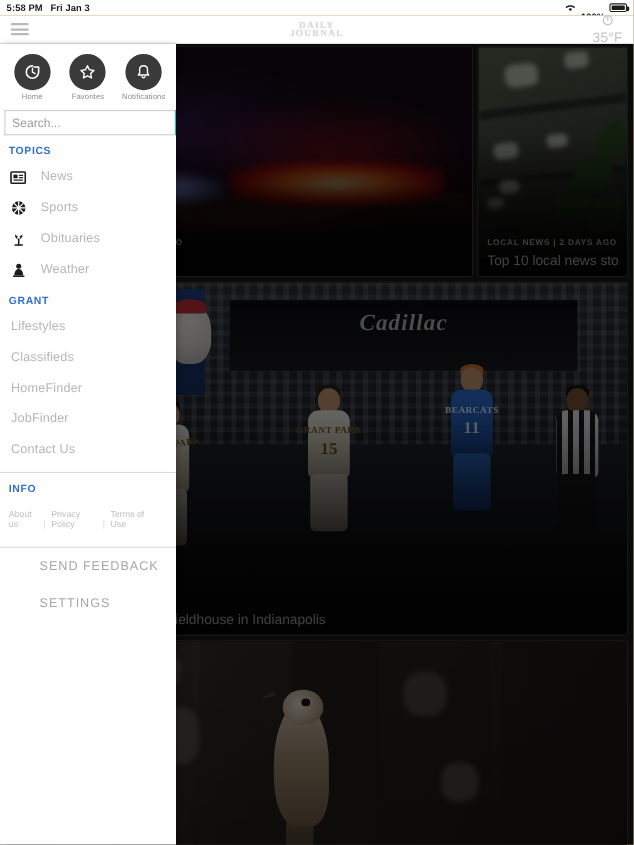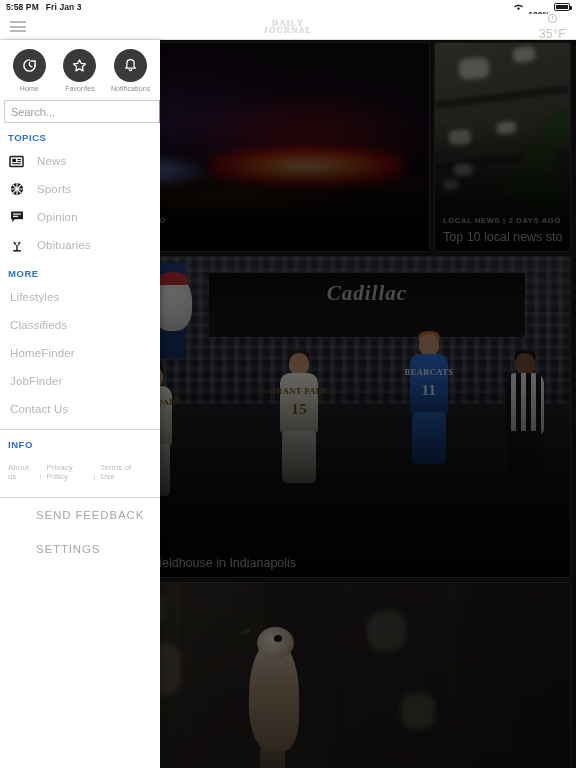--- a/index.html
+++ b/index.html
@@ -527,46 +527,46 @@
     <div class="navitem">
       <span class="ico">
         <svg width="14" height="14" viewBox="0 0 16 16">
           <circle cx="8" cy="8" r="7" fill="#1c1c1c"></circle>
           <path d="M1 8 H15 M8 1 V15 M3 3 C6 6 10 10 13 13 M13 3 C10 6 6 10 3 13" stroke="#fff" stroke-width="1.3" fill="none"></path>
         </svg>
       </span>
       <span class="lbl">Sports</span>
     </div>
 
-    <div class="navitem">
-      <span class="ico">
-        <svg width="14" height="14" viewBox="0 0 16 16">
-          <path d="M1.2 1.6 H14.8 V10.6 H5.6 L2.6 13.8 V10.6 H1.2 Z" fill="#1c1c1c"></path>
-          <rect x="3.4" y="4" width="9" height="1.3" fill="#fff"></rect>
-          <rect x="3.4" y="6.6" width="6" height="1.3" fill="#fff"></rect>
-        </svg>
-      </span>
-      <span class="lbl">Opinion</span>
-    </div>
 
 
     <div class="navitem">
       <span class="ico">
         <svg width="14" height="15" viewBox="0 0 16 16">
           <path d="M4 3 C4 6 5.6 8 8 8 C10.4 8 12 6 12 3 C10.6 4.4 9.4 4.8 8 4.8 C6.6 4.8 5.4 4.4 4 3 Z" fill="#1c1c1c"></path>
           <circle cx="8" cy="6.2" r="1.6" fill="#fff"></circle>
           <path d="M8 8 V14" stroke="#1c1c1c" stroke-width="1.6" stroke-linecap="round"></path>
           <path d="M8 14 H4.2 M8 14 H11.8" stroke="#1c1c1c" stroke-width="1.5" stroke-linecap="round"></path>
         </svg>
       </span>
       <span class="lbl">Obituaries</span>
     </div>
 
-
-    <div class="sect-label">MORE</div>
+    <div class="navitem">
+      <span class="ico">
+        <svg width="14" height="15" viewBox="0 0 16 16">
+          <circle cx="8" cy="4" r="2.6" fill="#1c1c1c"></circle>
+          <path d="M3.4 13.6 C3.4 9.6 5.4 7 8 7 C10.6 7 12.6 9.6 12.6 13.6 Z" fill="#1c1c1c"></path>
+          <path d="M2.6 14.4 H13.4" stroke="#1c1c1c" stroke-width="1.5" stroke-linecap="round"></path>
+        </svg>
+      </span>
+      <span class="lbl">Weather</span>
+    </div>
+
+    <div class="sect-label">GRANT</div>
 
     <div class="navitem plain">
       <span class="lbl">Lifestyles</span>
     </div>
     <div class="navitem plain">
       <span class="lbl">Classifieds</span>
     </div>
     <div class="navitem plain">
       <span class="lbl">HomeFinder</span>
     </div>

